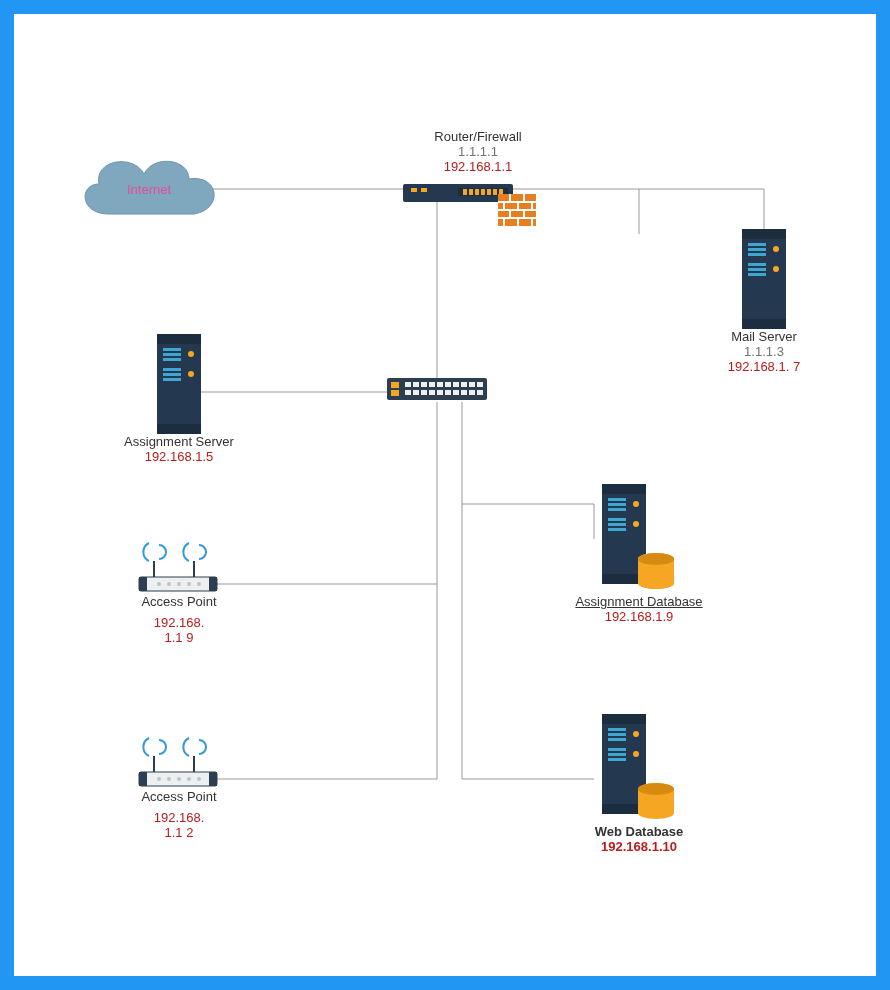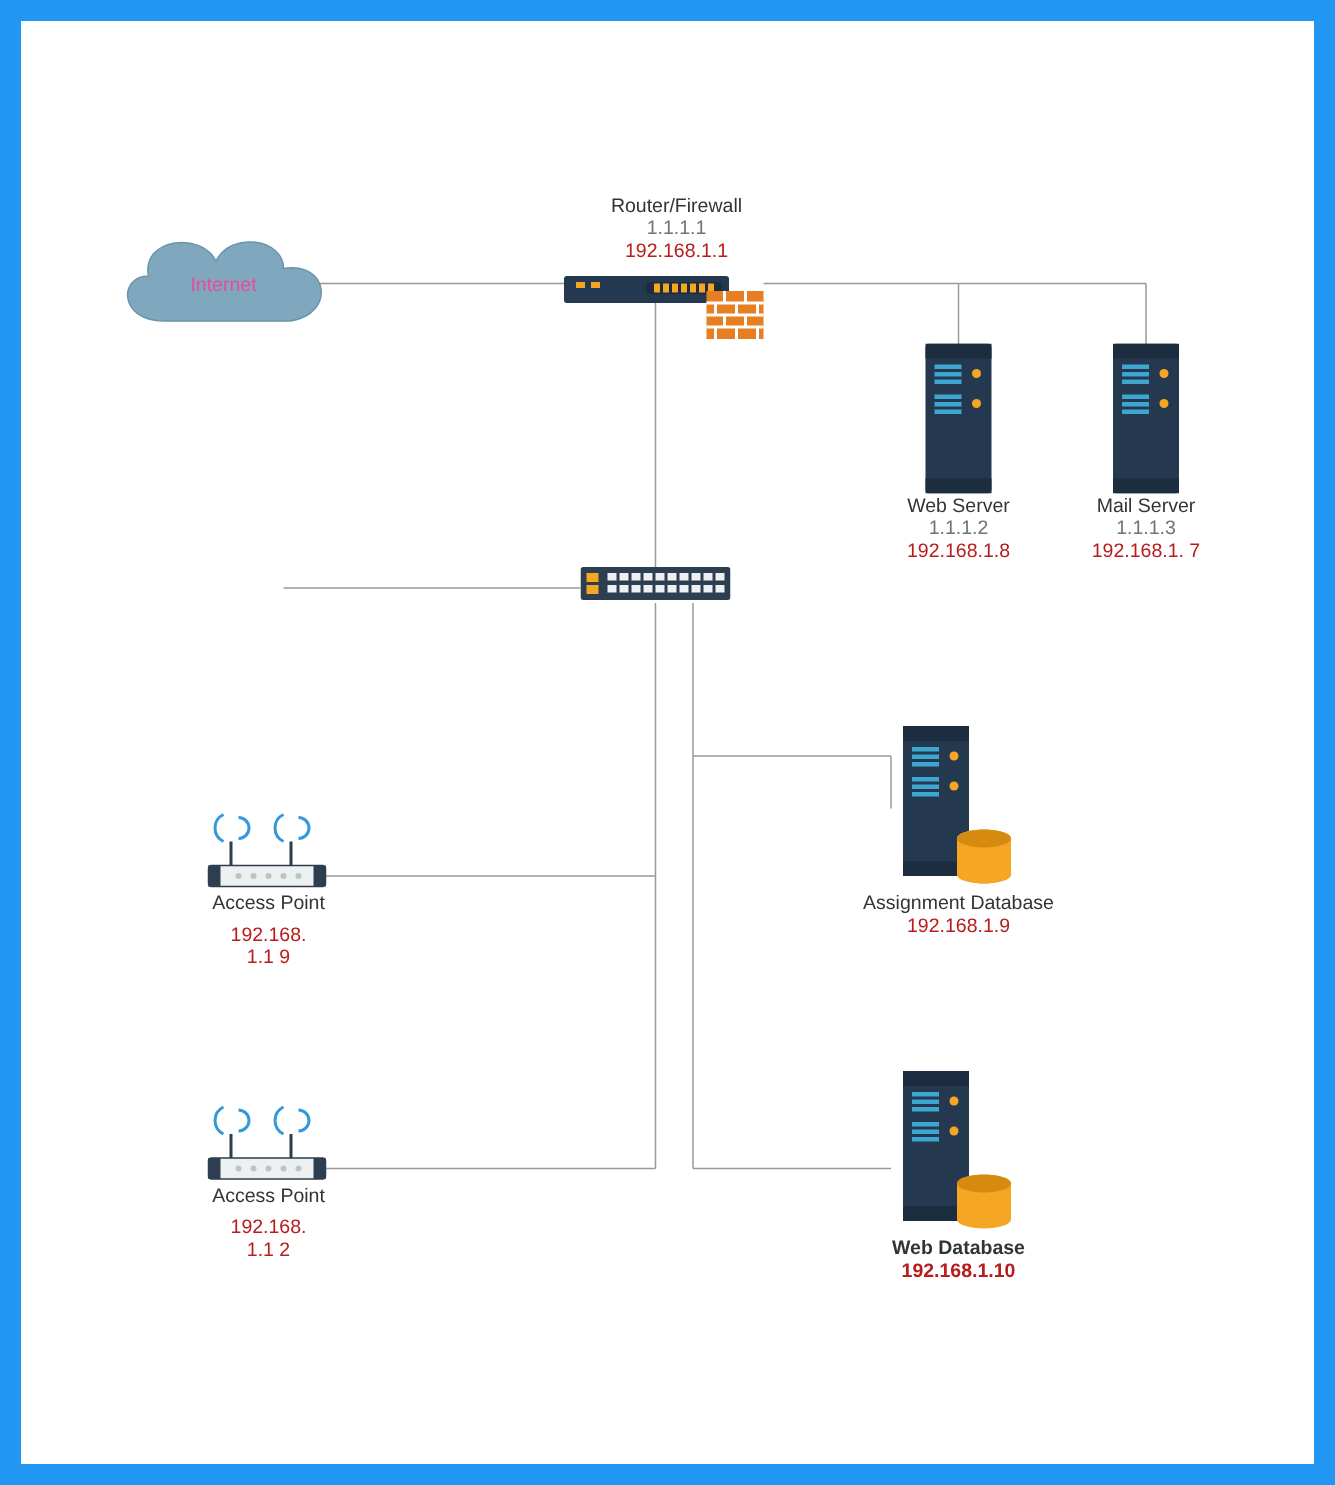--- a/index.html
+++ b/index.html
@@ -79,21 +79,21 @@
 
 <div class="node" style="left:55px; top:130px; width:160px;">
   <svg width="160" height="90" viewBox="0 0 160 90">
     <path d="M40 70 C10 70 10 40 30 40 C25 15 65 10 75 30 C85 10 120 15 120 35 C150 30 155 65 125 70 Z" fill="#7fa8bf" stroke="#6a94ab" stroke-width="1"></path>
     <text x="75" y="50" text-anchor="middle" fill="#fff" font-size="14" font-family="Segoe UI, Arial"></text>
   </svg>
   
   <div style="position:absolute; top:38px; left:0; width:160px; text-align:center; color:#ec4899; pointer-events:none;">Internet</div>
 </div>
 
-<div class="node" style="left:352px; top:115px; width:170px;">
+<div class="node" style="left:379px; top:115px; width:170px;">
   <div class="label-title">Router/Firewall</div>
   <div class="label-green">1.1.1.1</div>
   <div class="label-orange">192.168.1.1</div>
   <svg width="150" height="60" viewBox="0 0 150 60" style="margin-top:2px;">
     <rect x="0" y="8" width="110" height="18" rx="2" fill="#24394f"></rect>
     <rect x="8" y="12" width="6" height="4" fill="#f5a623"></rect>
     <rect x="18" y="12" width="6" height="4" fill="#f5a623"></rect>
     <rect x="55" y="12" width="50" height="8" fill="#1b2d3f"></rect>
     <g fill="#f5a623">
       <rect x="60" y="13" width="4" height="6"></rect>
@@ -149,40 +149,20 @@
       <rect x="50" y="16" width="6" height="5"></rect>
             <rect x="58" y="16" width="6" height="5"></rect>
       <rect x="66" y="16" width="6" height="5"></rect>
             <rect x="74" y="16" width="6" height="5"></rect>
       <rect x="82" y="16" width="6" height="5"></rect>
             <rect x="90" y="16" width="6" height="5"></rect>
     </g>
   </svg>
 </div>
 
-<div class="node" style="left:575px; top:215px; width:100px;">
-  <svg width="60" height="100" viewBox="0 0 60 100" style="margin:0 auto; display:block;">
-    <rect x="8" y="0" width="44" height="100" rx="3" fill="#24394f"></rect>
-    <rect x="8" y="0" width="44" height="10" fill="#1b2d3f"></rect>
-    <rect x="8" y="90" width="44" height="10" fill="#1b2d3f"></rect>
-    <g fill="#3da6d1">
-      <rect x="14" y="14" width="18" height="3"></rect>
-            <rect x="14" y="19" width="18" height="3"></rect>
-            <rect x="14" y="24" width="18" height="3"></rect>
-      <rect x="14" y="34" width="18" height="3"></rect>
-            <rect x="14" y="39" width="18" height="3"></rect>
-            <rect x="14" y="44" width="18" height="3"></rect>
-    </g>
-    <circle cx="42" cy="20" r="3" fill="#f5a623"></circle>
-    <circle cx="42" cy="40" r="3" fill="#f5a623"></circle>
-  </svg>
-  <div class="label-title">Web Server</div>
-  <div class="label-green">1.1.1.2</div>
-  <div class="label-orange">192.168.1.8</div>
-</div>
 
 <div class="node" style="left:700px; top:215px; width:100px;">
   <svg width="60" height="100" viewBox="0 0 60 100" style="margin:0 auto; display:block;">
     <rect x="8" y="0" width="44" height="100" rx="3" fill="#24394f"></rect>
     <rect x="8" y="0" width="44" height="10" fill="#1b2d3f"></rect>
     <rect x="8" y="90" width="44" height="10" fill="#1b2d3f"></rect>
     <g fill="#3da6d1">
       <rect x="14" y="14" width="18" height="3"></rect>
             <rect x="14" y="19" width="18" height="3"></rect>
             <rect x="14" y="24" width="18" height="3"></rect>
@@ -191,20 +171,39 @@
             <rect x="14" y="44" width="18" height="3"></rect>
     </g>
     <circle cx="42" cy="20" r="3" fill="#f5a623"></circle>
     <circle cx="42" cy="40" r="3" fill="#f5a623"></circle>
   </svg>
   <div class="label-title">Mail Server</div>
   <div class="label-green">1.1.1.3</div>
   <div class="label-orange">192.168.1.   7</div>
 </div>
 
+<div class="node" style="left:105px; top:320px; width:120px;">
+  <svg width="60" height="100" viewBox="0 0 60 100" style="margin:0 auto; display:block;">
+    <rect x="8" y="0" width="44" height="100" rx="3" fill="#24394f"></rect>
+    <rect x="8" y="0" width="44" height="10" fill="#1b2d3f"></rect>
+    <rect x="8" y="90" width="44" height="10" fill="#1b2d3f"></rect>
+    <g fill="#3da6d1">
+      <rect x="14" y="14" width="18" height="3"></rect>
+            <rect x="14" y="19" width="18" height="3"></rect>
+            <rect x="14" y="24" width="18" height="3"></rect>
+      <rect x="14" y="34" width="18" height="3"></rect>
+            <rect x="14" y="39" width="18" height="3"></rect>
+            <rect x="14" y="44" width="18" height="3"></rect>
+    </g>
+    <circle cx="42" cy="20" r="3" fill="#f5a623"></circle>
+    <circle cx="42" cy="40" r="3" fill="#f5a623"></circle>
+  </svg>
+  <div class="label-title" style="white-space:pre-line;">Assignment Server</div>
+  <div class="label-orange">192.168.1.5</div>
+</div>
 
 <div class="node" style="left:555px; top:470px; width:140px;">
   <svg width="90" height="110" viewBox="0 0 90 110" style="margin:0 auto; display:block;">
     <rect x="8" y="0" width="44" height="100" rx="3" fill="#24394f"></rect>
     <rect x="8" y="0" width="44" height="10" fill="#1b2d3f"></rect>
     <rect x="8" y="90" width="44" height="10" fill="#1b2d3f"></rect>
     <g fill="#3da6d1">
       <rect x="14" y="14" width="18" height="3"></rect>
             <rect x="14" y="19" width="18" height="3"></rect>
             <rect x="14" y="24" width="18" height="3"></rect>
@@ -215,21 +214,21 @@
     <circle cx="42" cy="20" r="3" fill="#f5a623"></circle>
     <circle cx="42" cy="40" r="3" fill="#f5a623"></circle>
 
     <ellipse cx="62" cy="75" rx="18" ry="6" fill="#f5a623"></ellipse>
     <rect x="44" y="75" width="36" height="24" fill="#f5a623"></rect>
     <ellipse cx="62" cy="99" rx="18" ry="6" fill="#d68b10"></ellipse>
     <ellipse cx="62" cy="75" rx="18" ry="6" fill="#ffb84d"></ellipse>
     <path d="M44 75 v24 a18 6 0 0 0 36 0 v-24" fill="#f5a623"></path>
     <ellipse cx="62" cy="75" rx="18" ry="6" fill="#d68b10"></ellipse>
   </svg>
-  <div class="label-title" style="white-space:pre-line;">Assignment Database</div>
+  <div class="label-title" style="white-space:pre-line;text-decoration:underline;">Assignment Database</div>
   <div class="label-orange">192.168.1.9</div>
 </div>
 
 <div class="node" style="left:555px; top:700px; width:140px;font-weight:bold;">
   <svg width="90" height="110" viewBox="0 0 90 110" style="margin:0 auto; display:block;">
     <rect x="8" y="0" width="44" height="100" rx="3" fill="#24394f"></rect>
     <rect x="8" y="0" width="44" height="10" fill="#1b2d3f"></rect>
     <rect x="8" y="90" width="44" height="10" fill="#1b2d3f"></rect>
     <g fill="#3da6d1">
       <rect x="14" y="14" width="18" height="3"></rect>

